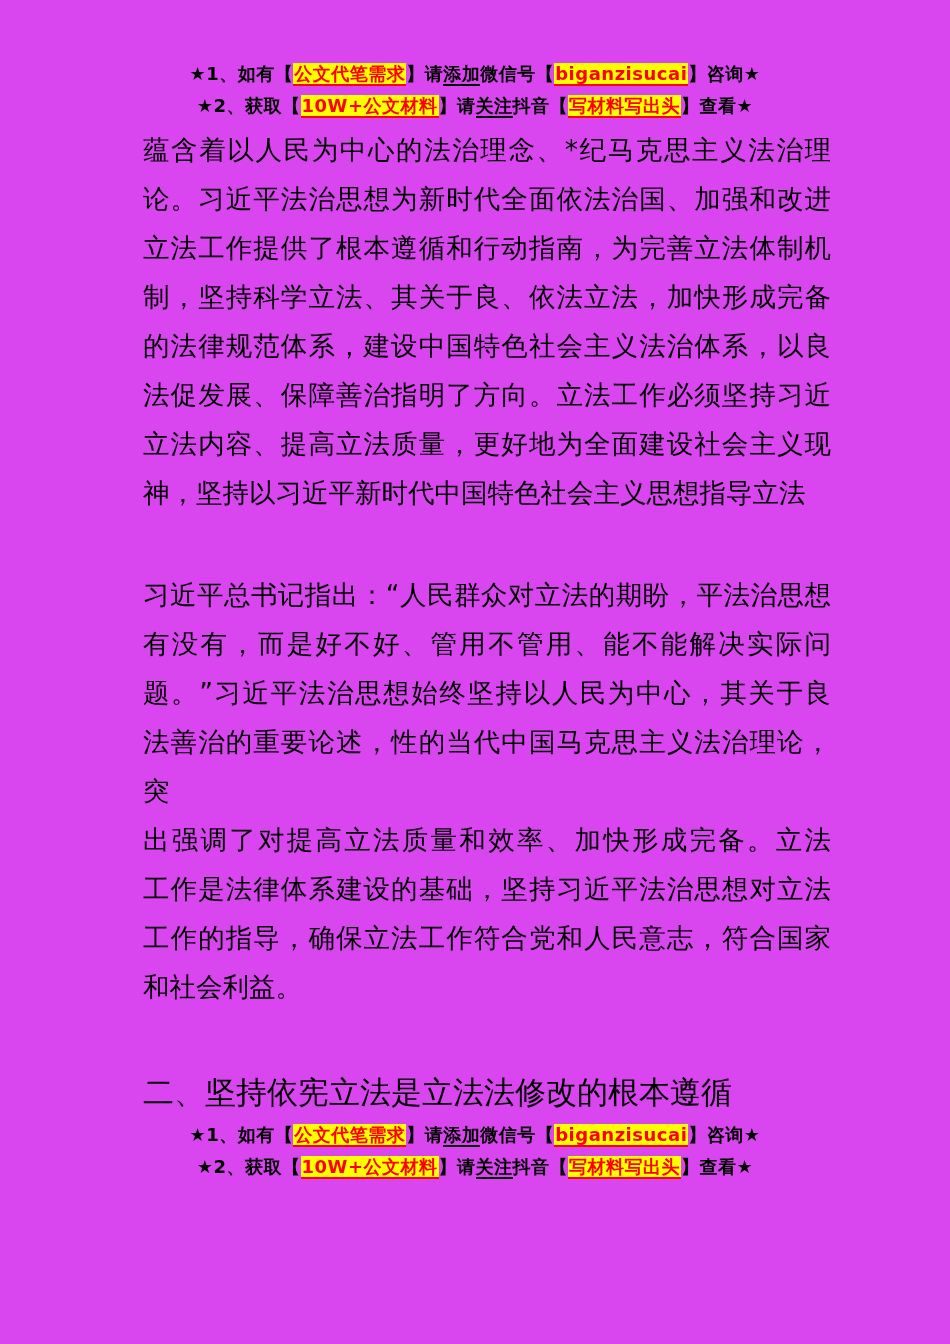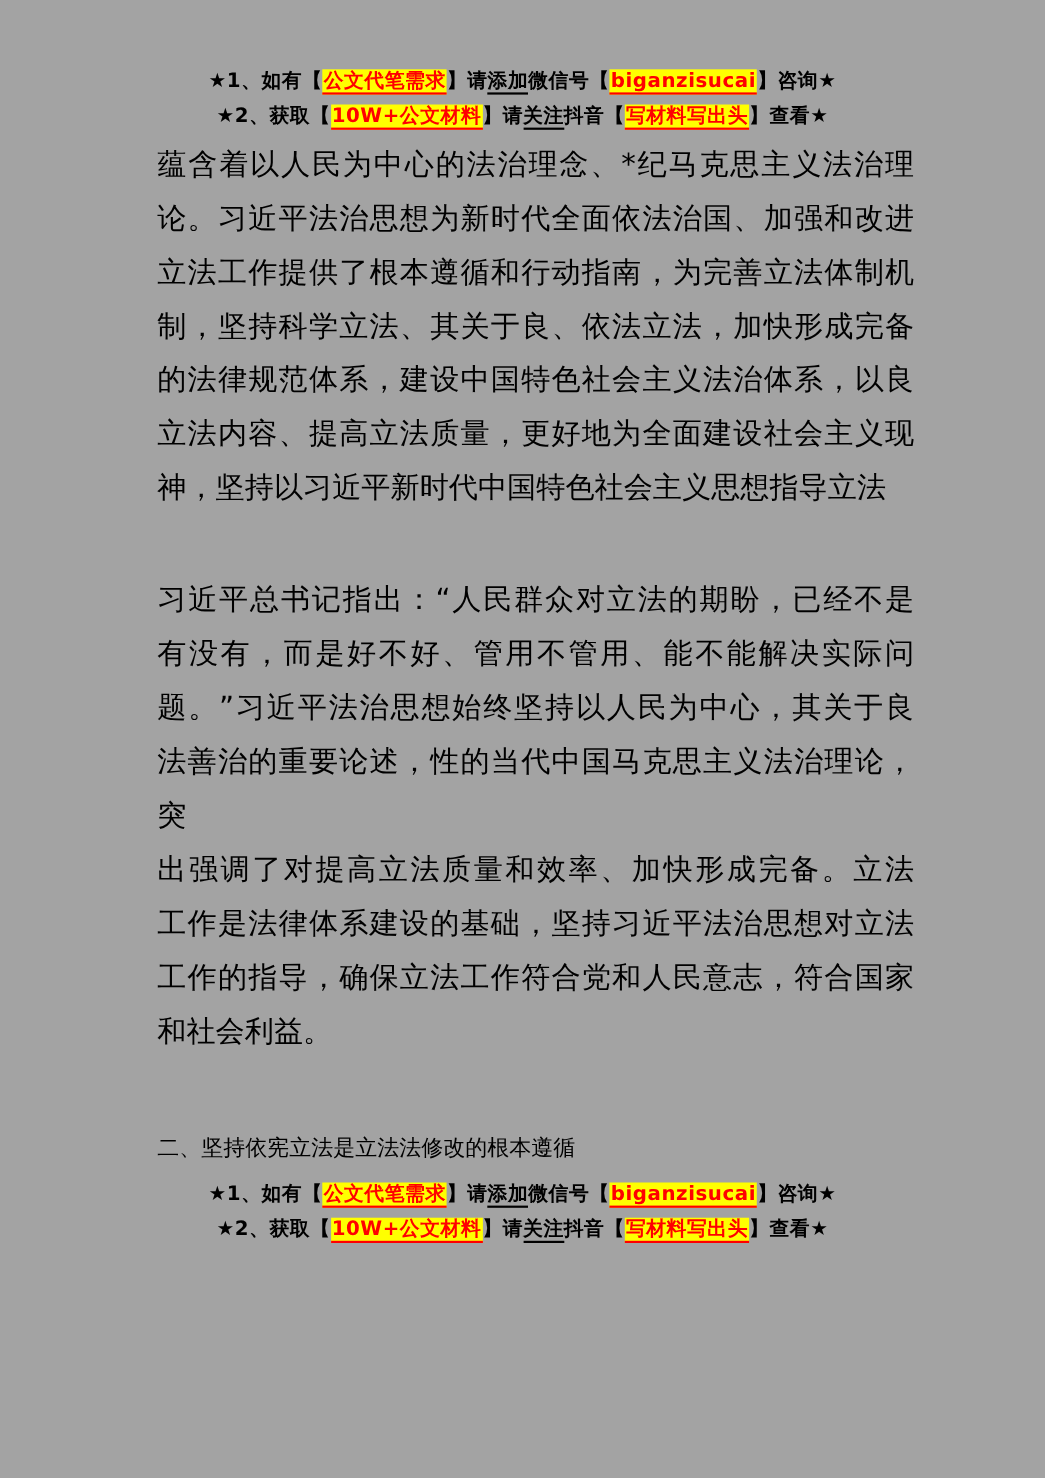--- a/index.html
+++ b/index.html
@@ -2,21 +2,21 @@
 <html><head>
 <meta charset="utf-8">
 <style>
   * { margin: 0; padding: 0; box-sizing: border-box; }
   html, body { background: #ffffff; }
   .page {
     position: relative;
     width: 950px;
     height: 1344px;
     margin: 0 auto;
-    background: #a3a3a3;
+    background: #d946ef;
     color: #000000;
     font-family: "DejaVu Sans", sans-serif;
     overflow: hidden;
   }
   
   .promo {
     text-align: center;
     font-weight: bold;
     font-size: 18px;
     line-height: 32px;
@@ -46,46 +46,47 @@
     text-align-last: justify;
     text-justify: inter-character;
   }
   .para .line:last-child {
     text-align-last: left;
   }
   .para2 { margin-top: 53px; }
   .heading {
     margin-top: 57px;
     line-height: 49px;
-    font-size: 20px;
+    font-size: 31px;
     text-align: left;
   }
 </style>
 </head>
 <body>
 
 <div class="page">
 
   <div class="promo promo-top">
     <div class="promo-line"><span>★1、如有【</span><span class="hl">公文代笔需求</span><span>】请</span><span class="u">添加</span><span>微信号【</span><span class="hl">biganzisucai</span><span>】咨询★</span></div>
     <div class="promo-line"><span>★2、获取【</span><span class="hl">10W+公文材料</span><span>】请</span><span class="u">关注</span><span>抖音【</span><span class="hl">写材料写出头</span><span>】查看★</span></div>
   </div>
 
   <div class="body-text">
     <div class="para">
         <div class="line">蕴含着以人民为中心的法治理念、*纪马克思主义法治理</div>
         <div class="line">论。习近平法治思想为新时代全面依法治国、加强和改进</div>
         <div class="line">立法工作提供了根本遵循和行动指南，为完善立法体制机</div>
         <div class="line">制，坚持科学立法、其关于良、依法立法，加快形成完备</div>
         <div class="line">的法律规范体系，建设中国特色社会主义法治体系，以良</div>
+        <div class="line">法促发展、保障善治指明了方向。立法工作必须坚持习近</div>
         <div class="line">立法内容、提高立法质量，更好地为全面建设社会主义现</div>
         <div class="line">神，坚持以习近平新时代中国特色社会主义思想指导立法</div>
       </div>
     <div class="para para2">
-        <div class="line">习近平总书记指出：“人民群众对立法的期盼，已经不是</div>
+        <div class="line">习近平总书记指出：“人民群众对立法的期盼，平法治思想</div>
         <div class="line">有没有，而是好不好、管用不管用、能不能解决实际问</div>
         <div class="line">题。”习近平法治思想始终坚持以人民为中心，其关于良</div>
         <div class="line">法善治的重要论述，性的当代中国马克思主义法治理论，突</div>
         <div class="line">出强调了对提高立法质量和效率、加快形成完备。立法</div>
         <div class="line">工作是法律体系建设的基础，坚持习近平法治思想对立法</div>
         <div class="line">工作的指导，确保立法工作符合党和人民意志，符合国家</div>
         <div class="line">和社会利益。</div>
       </div>
     <div class="heading">二、坚持依宪立法是立法法修改的根本遵循</div>
   </div>

